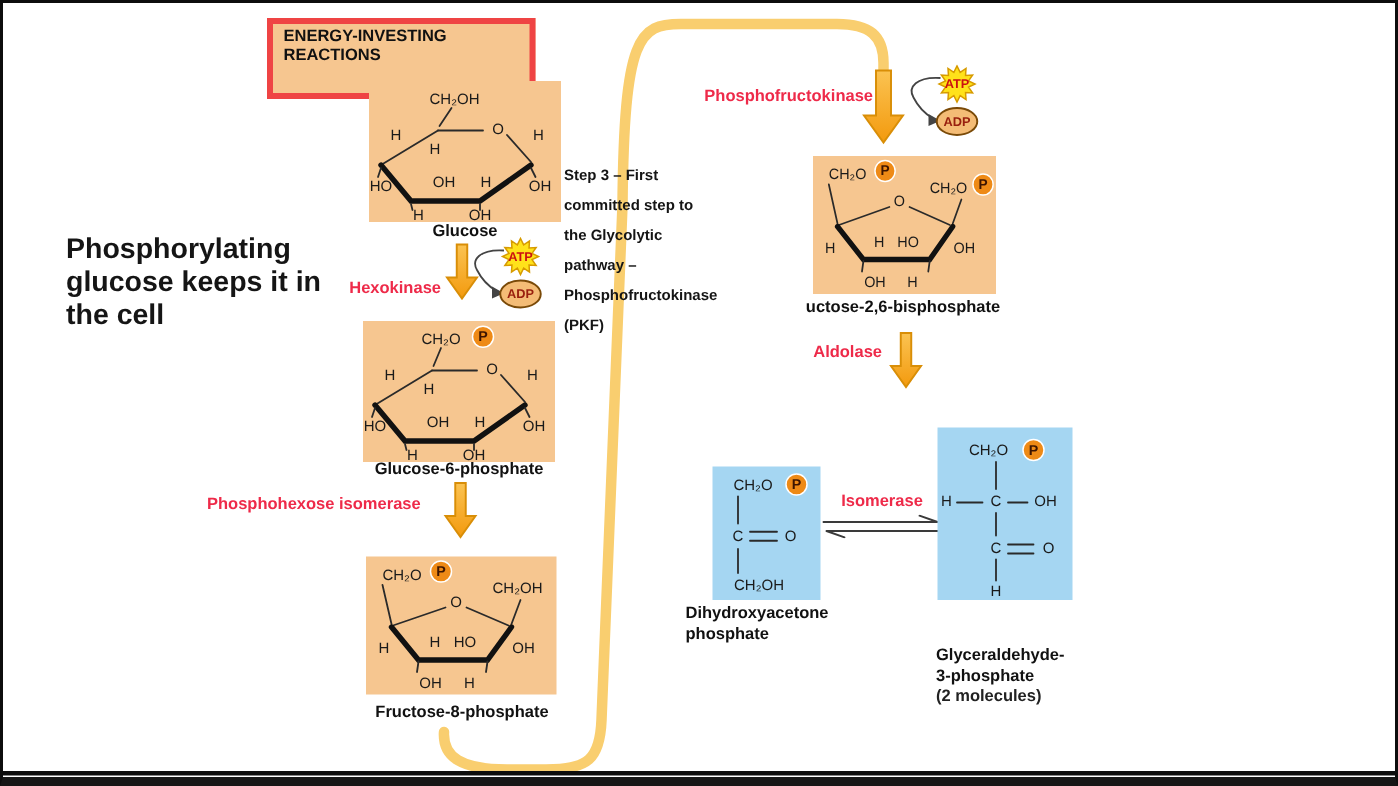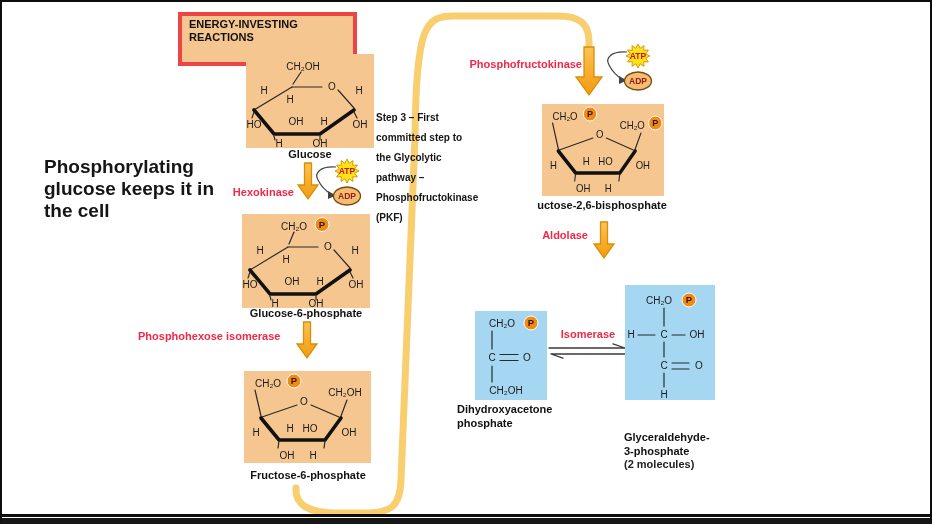--- a/index.html
+++ b/index.html
@@ -165,21 +165,21 @@
       <path class="bond" d="M35 70 L34 77"></path>
       <path class="bond" d="M81 70 L80 77"></path>
       <text class="st" x="46" y="58">H</text>
       <text class="st" x="66" y="58">HO</text>
       <text class="st" x="12" y="62">H</text>
       <text class="st" x="105" y="62">OH</text>
       <text class="st" x="43" y="85">OH</text>
       <text class="st" x="69" y="85">H</text>
     </svg>
   </div>
-  <div class="mname" style="left:230px;top:467px;width:152px;">Fructose-6-phosphate</div>
+  <div class="mname" style="left:230px;top:467px;width:152px;">Fructose-8-phosphate</div>
 
   <div class="enzyme" style="left:460px;top:56px;width:120px;text-align:right;">Phosphofructokinase</div>
   <svg class="abs" style="left:572px;top:44px;" width="30" height="52" viewBox="0 0 30 52">
     <defs>
         <linearGradient id="ag3" x1="0" y1="0" x2="0" y2="1">
           <stop offset="0" stop-color="#FBC352"></stop>
           <stop offset="1" stop-color="#F39A0E"></stop>
         </linearGradient>
       </defs>
     <path class="blockarrow" fill="url(#ag3)" d="M10 1 L20 1 L20 31 L28 31 L15 49 L2 31 L10 31 Z"></path>

